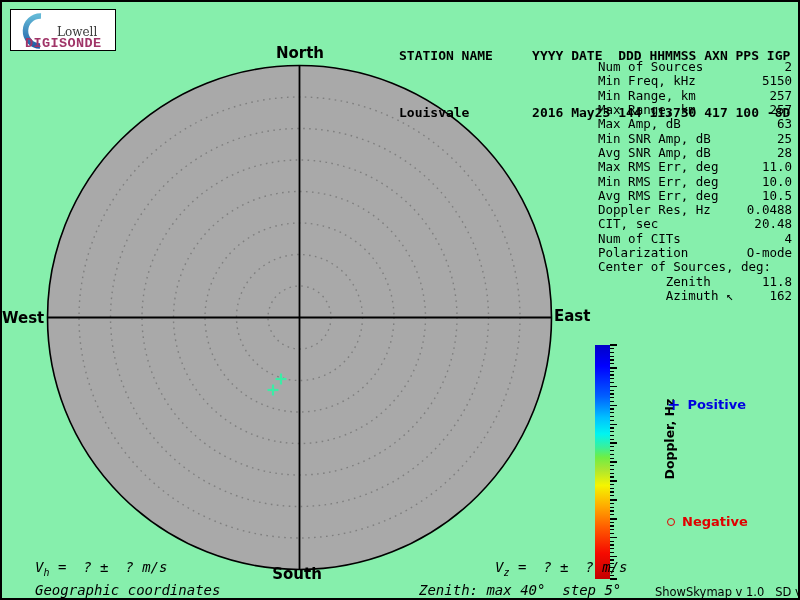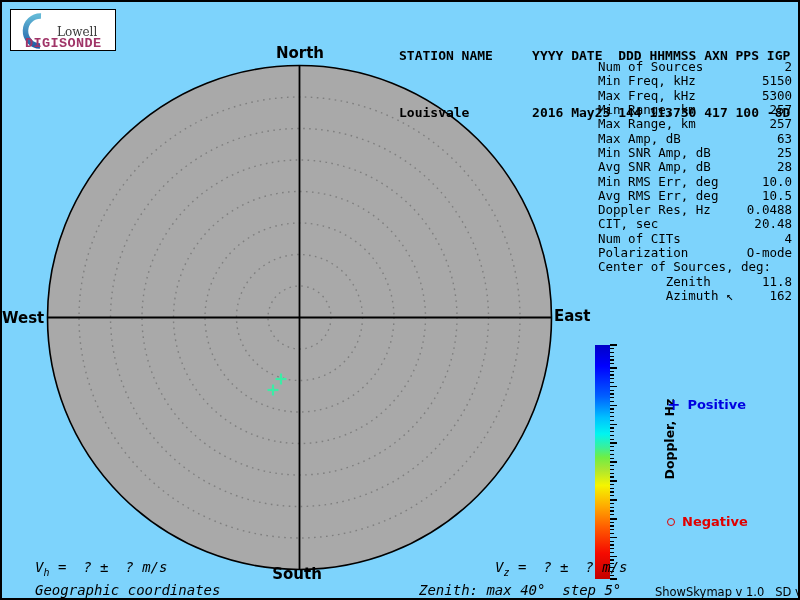--- a/index.html
+++ b/index.html
@@ -1,16 +1,16 @@
 <!DOCTYPE html>
 <html><head>
 <meta charset="utf-8">
 <style>
   html,body{margin:0;padding:0;background:#fff;}
-  .screen{position:relative;width:800px;height:600px;background:#7dd3fc;overflow:hidden;
+  .screen{position:relative;width:800px;height:600px;background:#86efac;overflow:hidden;
           border:2px solid #000;box-sizing:border-box;font-family:"DejaVu Sans",sans-serif;}
   
   .logo{position:absolute;left:8px;top:7px;width:104px;height:40px;border:1px solid #000;background:#fff;}
   .logo-lowell{position:absolute;left:46px;top:15px;font-family:"DejaVu Serif",serif;font-size:12px;color:#3a3a3a;}
   .logo-digisonde{position:absolute;left:14px;top:26px;font-family:Liberation Mono, monospace;font-size:13.5px;
                   font-weight:bold;color:#a03568;letter-spacing:.4px;}
   
   .hdr{position:absolute;left:397px;top:6px;font-family:"DejaVu Sans Mono",monospace;
        font-weight:bold;font-size:13px;line-height:19px;white-space:pre;color:#000;}
   
@@ -91,42 +91,42 @@
   <div class="stats" id="stats">
       <div class="srow">
         <span class="slab">Num of Sources</span>
         <span class="sval">2</span>
       </div>
       <div class="srow">
         <span class="slab">Min Freq, kHz</span>
         <span class="sval">5150</span>
       </div>
       <div class="srow">
-        <span class="slab">Max Freq, kHz</span>
-        <span class="sval">5300</span>
-      </div>
-      <div class="srow">
         <span class="slab">Min Range, km</span>
         <span class="sval">257</span>
       </div>
       <div class="srow">
         <span class="slab">Max Range, km</span>
         <span class="sval">257</span>
       </div>
       <div class="srow">
         <span class="slab">Max Amp, dB</span>
         <span class="sval">63</span>
       </div>
       <div class="srow">
         <span class="slab">Min SNR Amp, dB</span>
         <span class="sval">25</span>
       </div>
       <div class="srow">
         <span class="slab">Avg SNR Amp, dB</span>
         <span class="sval">28</span>
+      </div>
+      <div class="srow">
+        <span class="slab">Max RMS Err, deg</span>
+        <span class="sval">11.0</span>
       </div>
       <div class="srow">
         <span class="slab">Min RMS Err, deg</span>
         <span class="sval">10.0</span>
       </div>
       <div class="srow">
         <span class="slab">Avg RMS Err, deg</span>
         <span class="sval">10.5</span>
       </div>
       <div class="srow">

